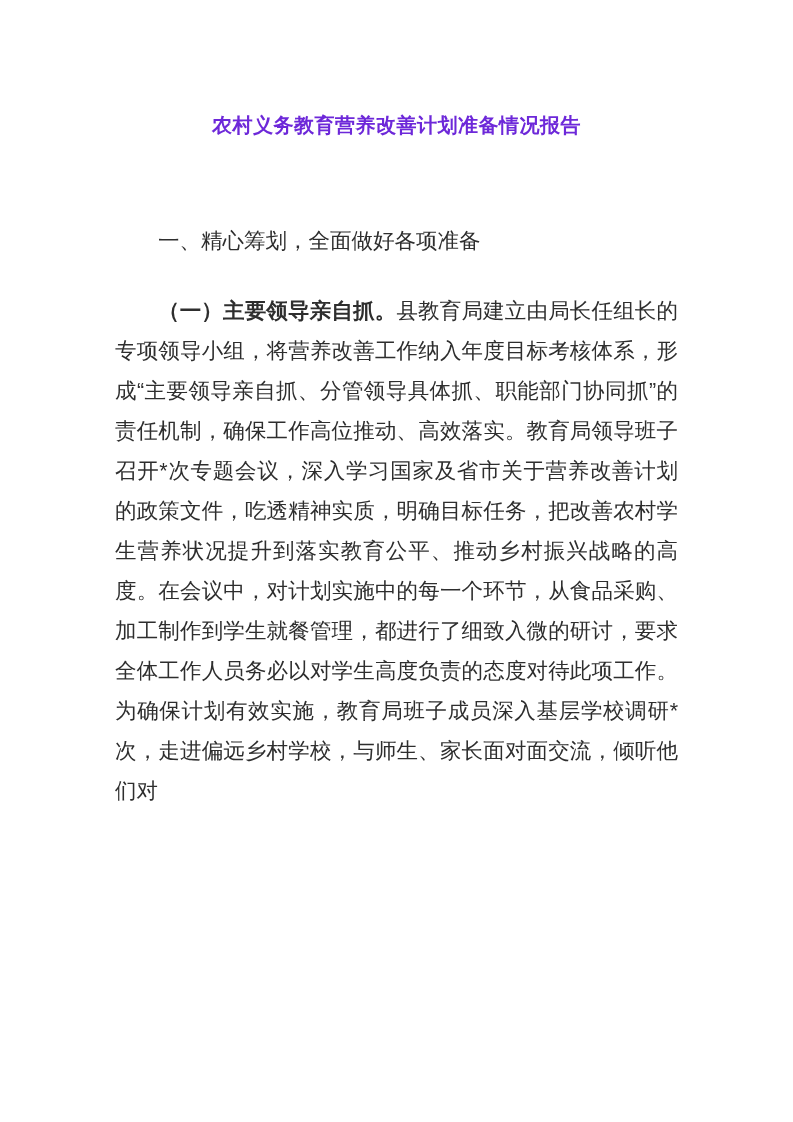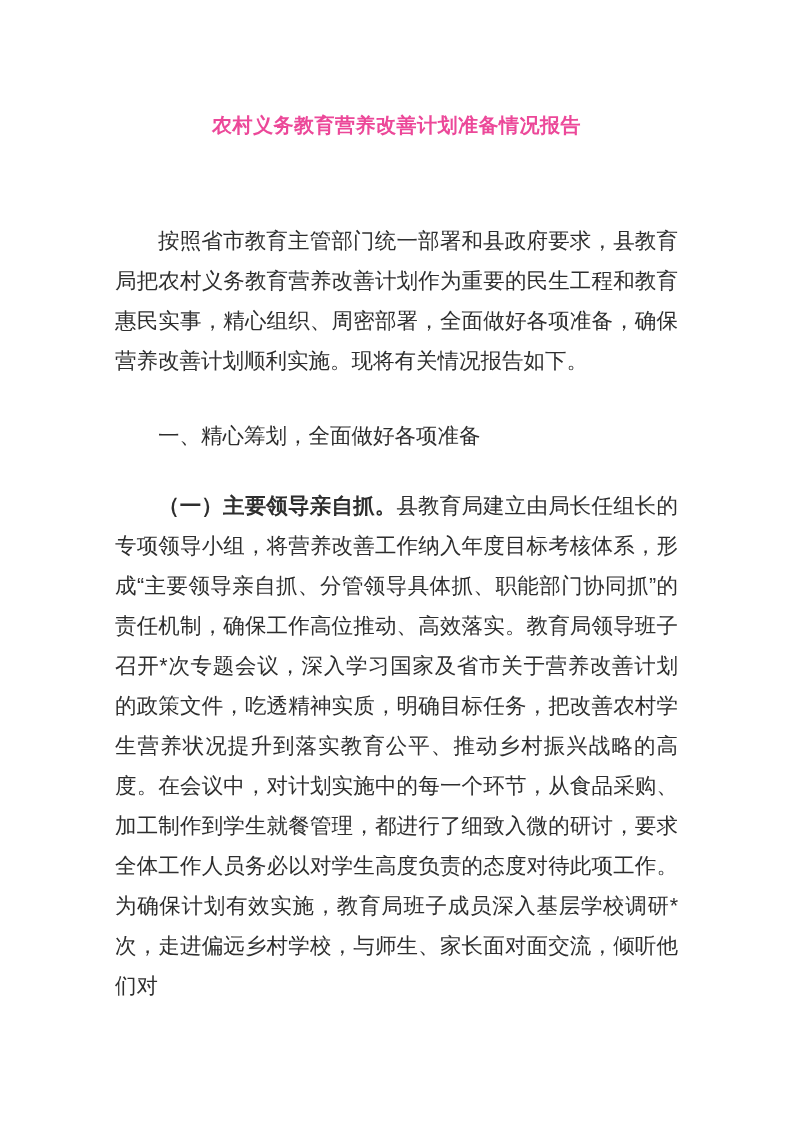--- a/index.html
+++ b/index.html
@@ -16,21 +16,21 @@
     box-sizing: border-box;
     padding: 105px 115px 0 115px;
     overflow: hidden;
     font-family: "Liberation Sans", "DejaVu Sans", sans-serif;
   }
   .doc-title {
     font-size: 20px;
     line-height: 40px;
     font-weight: 700;
     text-align: center;
-    color: #ec4899;
+    color: #6d28d9;
     margin: 0 0 76px 0;
     letter-spacing: 0.5px;
   }
   .body-para {
     font-size: 21.5px;
     line-height: 40px;
     color: #2e2e2e;
     text-align: justify;
     text-justify: inter-character;
     word-break: break-all;
@@ -51,18 +51,17 @@
   .para-lead {
     font-weight: 700;
   }
 </style>
 </head>
 <body>
 
 <div class="page">
   <h1 class="doc-title">农村义务教育营养改善计划准备情况报告</h1>
 
-  <p class="body-para intro-para">按照省市教育主管部门统一部署和县政府要求，县教育局把农村义务教育营养改善计划作为重要的民生工程和教育惠民实事，精心组织、周密部署，全面做好各项准备，确保营养改善计划顺利实施。现将有关情况报告如下。</p>
 
   <h2 class="section-heading">一、精心筹划，全面做好各项准备</h2>
 
   <p class="body-para"><span class="para-lead">（一）主要领导亲自抓。</span><span>县教育局建立由局长任组长的专项领导小组，将营养改善工作纳入年度目标考核体系，形成“主要领导亲自抓、分管领导具体抓、职能部门协同抓”的责任机制，确保工作高位推动、高效落实。教育局领导班子召开*次专题会议，深入学习国家及省市关于营养改善计划的政策文件，吃透精神实质，明确目标任务，把改善农村学生营养状况提升到落实教育公平、推动乡村振兴战略的高度。在会议中，对计划实施中的每一个环节，从食品采购、加工制作到学生就餐管理，都进行了细致入微的研讨，要求全体工作人员务必以对学生高度负责的态度对待此项工作。为确保计划有效实施，教育局班子成员深入基层学校调研*次，走进偏远乡村学校，与师生、家长面对面交流，倾听他们对</span></p>
 </div>
 
 </body></html>

